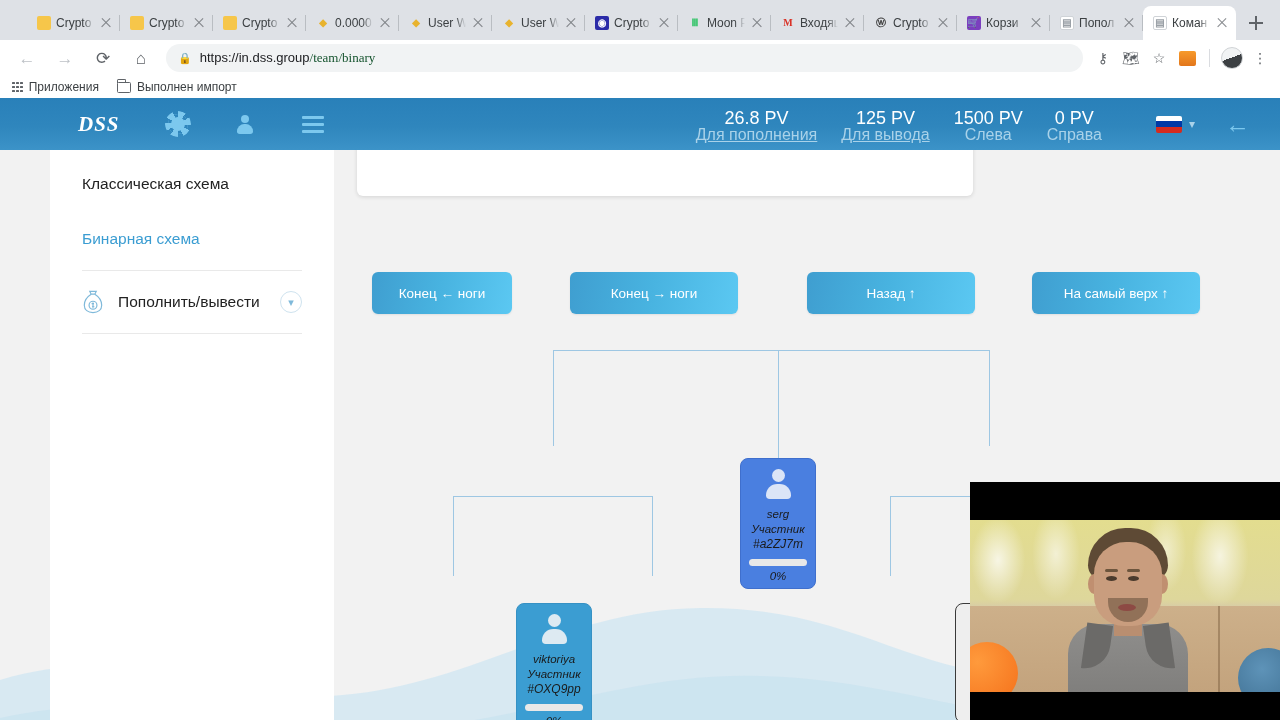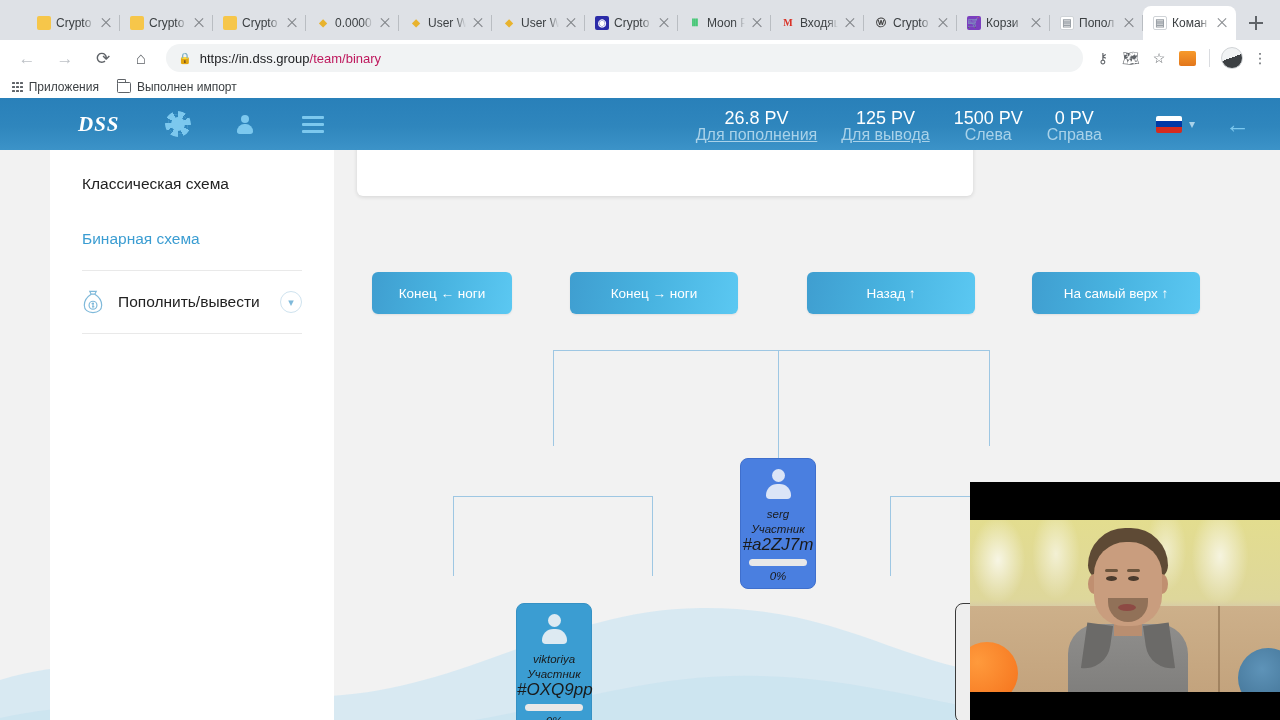--- a/index.html
+++ b/index.html
@@ -65,21 +65,21 @@
             color: #5f6368; display:flex; align-items:center; justify-content:center;
             font-size: 17px; line-height: 1; }
   .navbtn.disabled { color: #bdc1c6; }
   .omnibox {
     flex: 1 1 auto; height: 28px; background: #f1f3f4; border-radius: 14px;
     margin: 0 8px 0 6px; display: flex; align-items: center; padding: 0 12px;
     font-size: 13px; color: #202124; gap: 8px; max-width: 930px;
   }
   .lockicon { font-size: 11px; color: #5f6368; }
   .url-strong { color: #202124; }
-  .url-dim { color: #be185d; }
+  .url-dim { color: #14532d; font-family: Liberation Serif, serif; }
   .tb-icons { display: flex; align-items: center; gap: 4px; margin-left: auto; }
   .tb-icon { width: 24px; height: 24px; display:flex; align-items:center;
              justify-content:center; font-size: 14px; color: #5f6368; }
   .tb-sep { width: 1px; height: 18px; background: #dadce0; margin: 0 6px; }
   .avatar-chip {
     width: 22px; height: 22px; border-radius: 50%;
     background: linear-gradient(160deg,#f1f3f4 0 48%, #3c4043 48% 100%);
     border: 1px solid #d0d3d6;
   }
   .ext-fox {
@@ -193,21 +193,21 @@
   .node .av { width: 34px; height: 32px; margin: 0 auto 6px; position: relative; }
   .node .av .head { position: absolute; left: 11px; top: 0; width: 13px; height: 13px;
                     border-radius: 50%; }
   .node .av .body { position: absolute; left: 5px; top: 15px; width: 25px; height: 15px;
                     border-radius: 12px 12px 4px 4px; }
   .node.blue-dark .av .head, .node.blue-dark .av .body { background: #dbe5f7; }
   .node.blue .av .head, .node.blue .av .body { background: #ddeaf2; }
   .node.white .av .head, .node.white .av .body { background: #cfcfcf; }
   .node .nm { font-size: 11.5px; color: #1a1a1a; line-height: 15px; }
   .node .rl { font-size: 11.5px; color: #1a1a1a; line-height: 15px; }
-  .node .id { font-size: 17px; color: #1a1a1a; line-height: 15px; }
+  .node .id { font-size: 12px; color: #1a1a1a; line-height: 15px; }
   .node .bar { height: 7px; border-radius: 4px; background: #e8e8e8; margin: 7px 8px 4px; }
   .node .pct { font-size: 11.5px; color: #1a1a1a; }
 
   .ln { position: absolute; background: #9ec7e3; }
   .ln.h { height: 1.4px; }
   .ln.v { width: 1.4px; }
 
   .cursor { position: absolute; left: 833px; top: 525px; width: 12px; height: 18px; }
 
   

